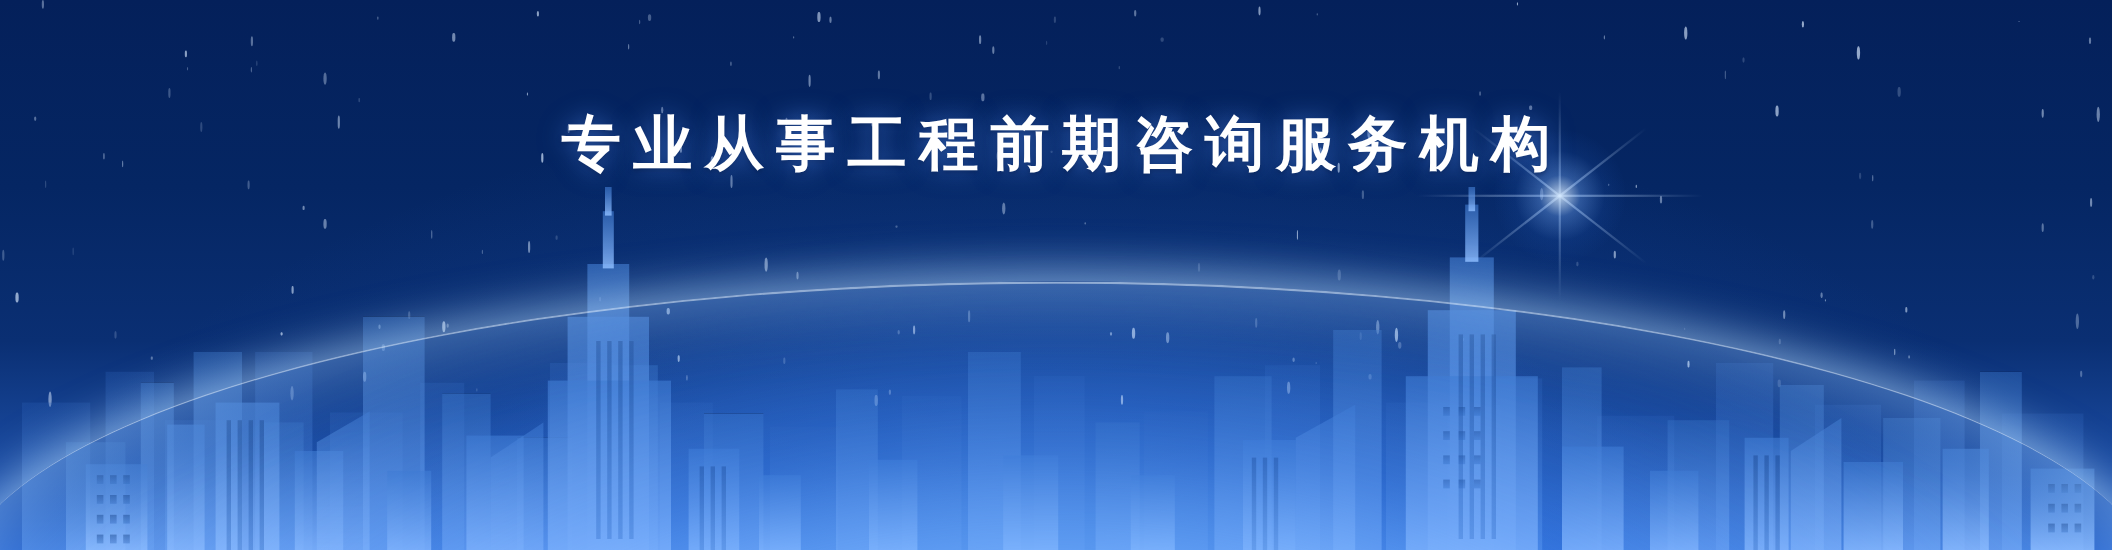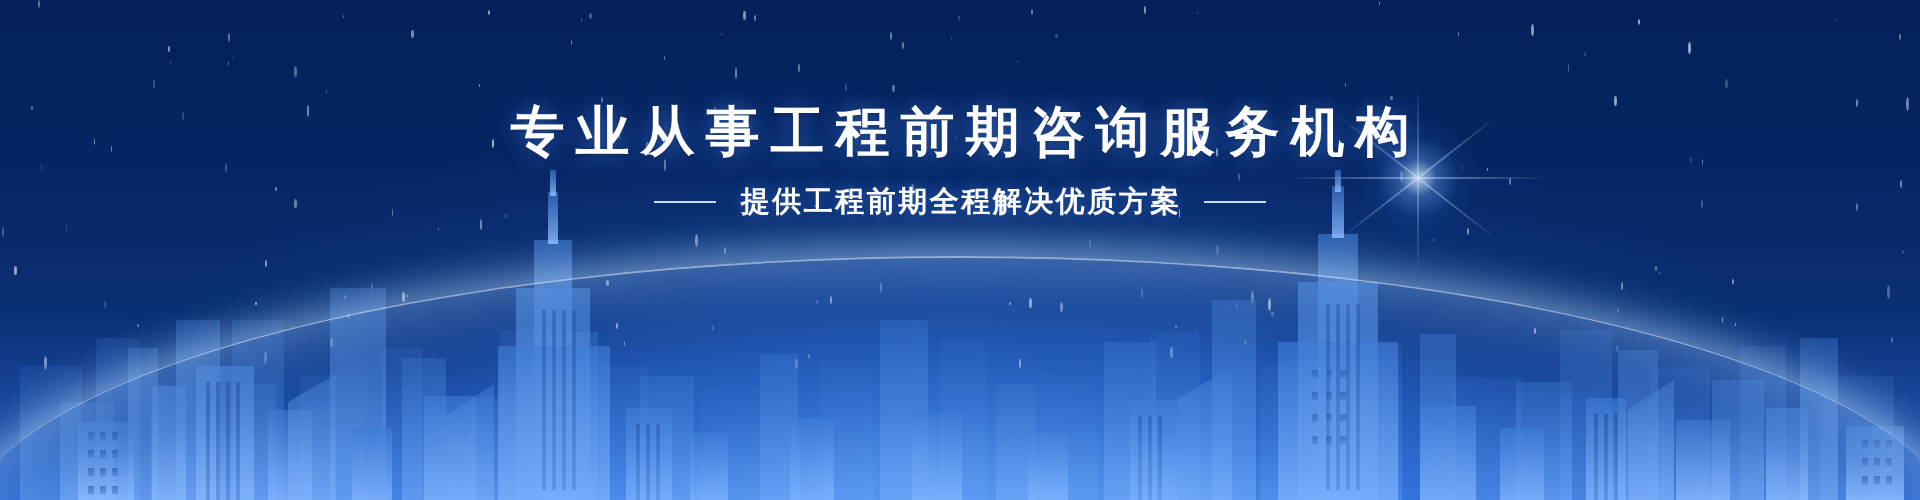--- a/index.html
+++ b/index.html
@@ -460,21 +460,16 @@
       </g>
     </svg>
   </div>
 
   <div class="dome"></div>
   <div class="dome-rim"></div>
 
   <div class="content">
     <div class="headline">专业从事工程前期咨询服务机构</div>
 
-    <div class="sub-row">
-      <span class="sub-rule"></span>
-      <span class="subtitle">提供工程前期全程解决优质方案</span>
-      <span class="sub-rule"></span>
-    </div>
 
   </div>
 
 </div>
 
 </body></html>

